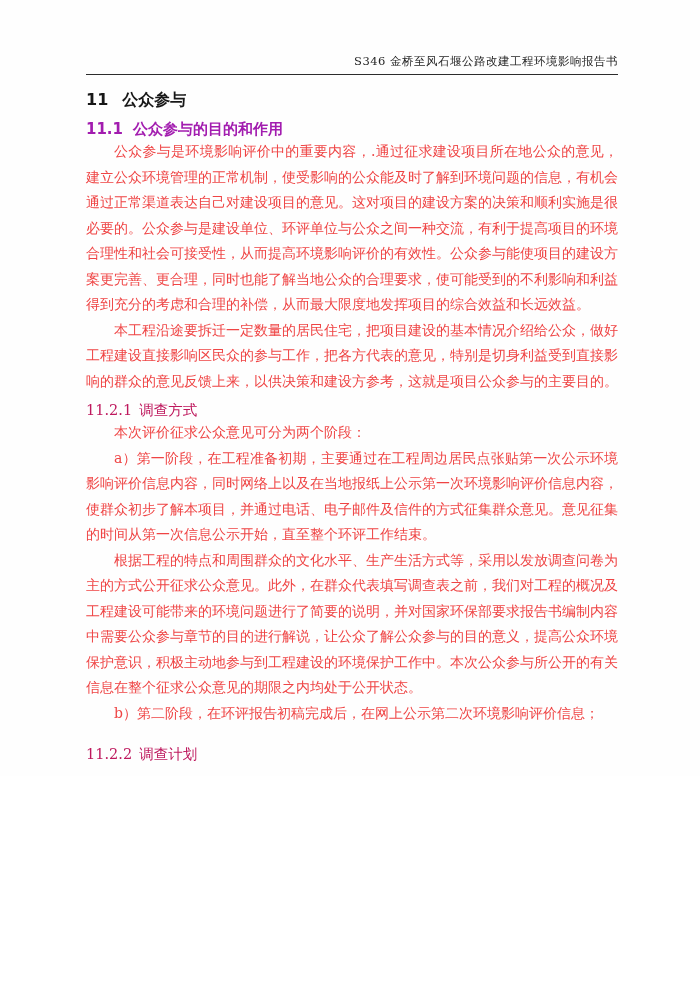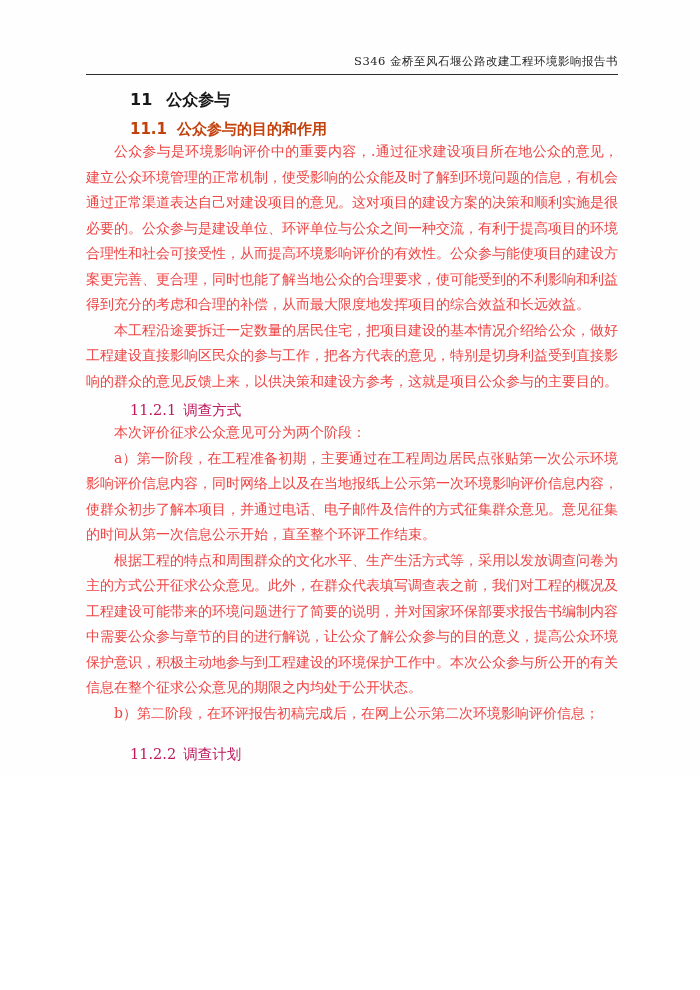--- a/index.html
+++ b/index.html
@@ -42,31 +42,31 @@
     line-height: 20px;
     margin: 15px 0 0 0;
     color: #171717;
   }
   .section {
     font-family: "DejaVu Sans", "Liberation Sans", sans-serif;
     font-weight: bold;
     font-size: 15px;
     line-height: 20px;
     margin: 9px 0 0 0;
-    color: #c2410c;
+    color: #a21caf;
   }
   .subsection {
     font-family: "DejaVu Serif", "Liberation Serif", serif;
     font-weight: normal;
     font-size: 14.5px;
     line-height: 20px;
     margin: 6px 0 0 0;
     color: #be185d;
   }
-  .hnum { display: inline-block; margin-left: 44px; }
+  .hnum { display: inline-block; }
   .gap-wide  { margin-right: 14px; }
   .gap-mid   { margin-right: 10px; }
   .gap-small { margin-right: 7px; }
   p.body-para {
     font-size: 14px;
     line-height: 25.5px;
     text-align: justify;
     text-justify: inter-ideograph;
     text-indent: 2em;
     margin: 0;

